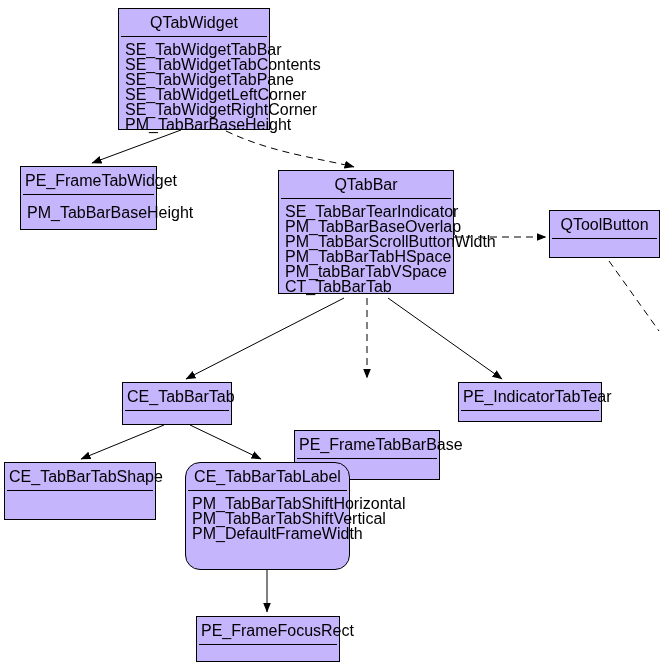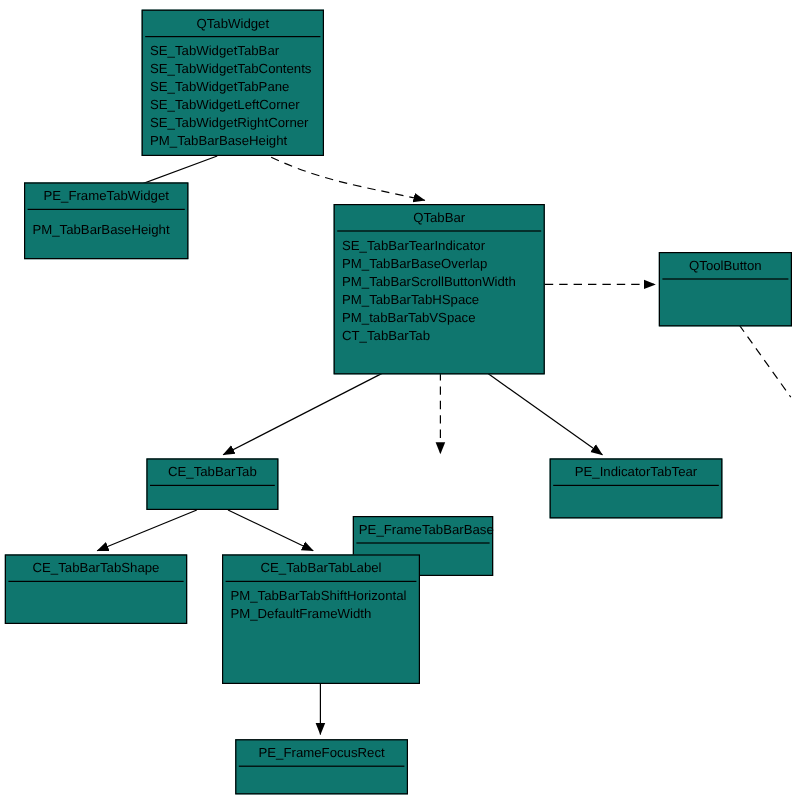--- a/index.html
+++ b/index.html
@@ -17,24 +17,24 @@
   }
   #edges {
     position: absolute;
     left: 0; top: 0;
     width: 661px; height: 668px;
     pointer-events: none;
   }
   .node {
     position: absolute;
     box-sizing: border-box;
-    background: #0f766e;
+    background: #c4b5fd;
     border: 1px solid #000000;
     color: #000000;
-    font-size: 11px;
+    font-size: 16px;
   }
   .node-title {
     text-align: center;
     padding: 5px 4px 4px 4px;
     white-space: nowrap;
   }
   .node-sep {
     height: 0;
     border-top: 1px solid #000000;
     margin: 0 2px;
@@ -90,71 +90,72 @@
     <div class="node-items">
       <div class="node-item">SE_TabWidgetTabBar</div>
       <div class="node-item">SE_TabWidgetTabContents</div>
       <div class="node-item">SE_TabWidgetTabPane</div>
       <div class="node-item">SE_TabWidgetLeftCorner</div>
       <div class="node-item">SE_TabWidgetRightCorner</div>
       <div class="node-item">PM_TabBarBaseHeight</div>
     </div>
   </div>
 
-  <div class="node" style="left:20px; top:152px; width:137px; height:64px;">
+  <div class="node" style="left:20px; top:166px; width:137px; height:64px;">
     <div class="node-title">PE_FrameTabWidget</div>
     <div class="node-sep"></div>
     <div class="node-items gap">
       <div class="node-item">PM_TabBarBaseHeight</div>
     </div>
   </div>
 
-  <div class="node" style="left:278px; top:170px; width:176px; height:142px;">
+  <div class="node" style="left:278px; top:170px; width:176px; height:124px;">
     <div class="node-title">QTabBar</div>
     <div class="node-sep"></div>
     <div class="node-items">
       <div class="node-item">SE_TabBarTearIndicator</div>
       <div class="node-item">PM_TabBarBaseOverlap</div>
       <div class="node-item">PM_TabBarScrollButtonWidth</div>
       <div class="node-item">PM_TabBarTabHSpace</div>
       <div class="node-item">PM_tabBarTabVSpace</div>
       <div class="node-item">CT_TabBarTab</div>
     </div>
   </div>
 
-  <div class="node" style="left:549px; top:210px; width:111px; height:62px;">
+  <div class="node" style="left:549px; top:210px; width:111px; height:48px;">
     <div class="node-title">QToolButton</div>
     <div class="node-sep"></div>
   </div>
 
   <div class="node" style="left:122px; top:382px; width:110px; height:43px;">
     <div class="node-title">CE_TabBarTab</div>
     <div class="node-sep"></div>
   </div>
 
-  <div class="node" style="left:294px; top:382px; width:117px; height:50px;margin-top:48px;">
+  <div class="node" style="left:294px; top:382px; width:146px; height:50px;margin-top:48px;">
     <div class="node-title">PE_FrameTabBarBase</div>
     <div class="node-sep"></div>
   </div>
 
-  <div class="node" style="left:458px; top:382px; width:144px; height:50px;">
+  <div class="node" style="left:458px; top:382px; width:144px; height:40px;">
     <div class="node-title">PE_IndicatorTabTear</div>
     <div class="node-sep"></div>
   </div>
 
   <div class="node" style="left:4px; top:462px; width:152px; height:58px;">
     <div class="node-title">CE_TabBarTabShape</div>
     <div class="node-sep"></div>
   </div>
 
-  <div class="node" style="left:185px; top:462px; width:165px; height:108px;">
+  <div class="node" style="left:185px; top:462px; width:165px; height:108px;border-radius:15px;">
     <div class="node-title">CE_TabBarTabLabel</div>
     <div class="node-sep"></div>
     <div class="node-items">
       <div class="node-item">PM_TabBarTabShiftHorizontal</div>
+      <div class="node-item">PM_TabBarTabShiftVertical</div>
       <div class="node-item">PM_DefaultFrameWidth</div>
     </div>
   </div>
 
   <div class="node" style="left:196px; top:616px; width:144px; height:46px;">
     <div class="node-title">PE_FrameFocusRect</div>
     <div class="node-sep"></div>
   </div>
 
 </div>

